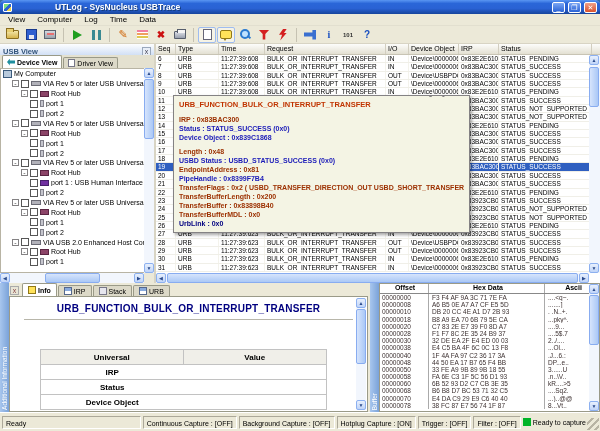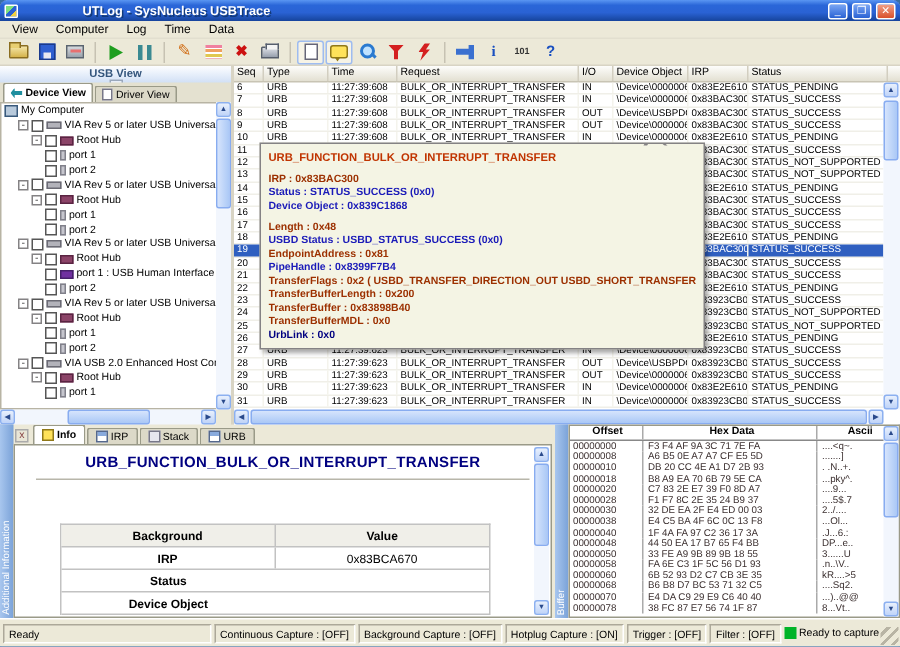--- a/index.html
+++ b/index.html
@@ -42,21 +42,21 @@
   .ico-find::before{content:"";position:absolute;left:1px;top:1px;width:6px;height:6px;border:2px solid #2a7ad0;border-radius:50%;background:#bfe2ff;}
   .ico-find::after{content:"";position:absolute;left:8px;top:8px;width:4px;height:2px;background:#2a7ad0;transform:rotate(45deg);}
   .ico-filter{width:11px;height:10px;background:#d42020;clip-path:polygon(0 0,100% 0,62% 45%,62% 100%,38% 100%,38% 45%);}
   .ico-trigger{width:8px;height:12px;background:#d42020;clip-path:polygon(55% 0,100% 0,62% 38%,95% 38%,15% 100%,38% 52%,0 52%);}
   .ico-usb-devices{width:12px;height:10px;background:#3a70d0;clip-path:polygon(0 30%,70% 30%,70% 0,100% 0,100% 100%,70% 100%,70% 70%,0 70%);}
   .ico-info{color:#1a50c0;font-weight:bold;font-size:10px;font-family:"Liberation Serif",serif;}
   .ico-binary-view{color:#333;font-size:6px;font-weight:bold;}
   .ico-help{color:#1a50c0;font-weight:bold;font-size:10px;}
   
   #usb-panel{position:absolute;left:0;top:44px;width:156px;height:239px;background:#ece9d8;border-right:2px solid #d8d4c4;}
-  .panel-header{position:absolute;left:0;top:0;right:0;height:16px;background:linear-gradient(180deg,#fdfeff,#c2d5f2);display:flex;align-items:center;padding:0 3px;border-bottom:1px solid #aeb8c8;flex-direction:column;}
+  .panel-header{position:absolute;left:0;top:0;right:0;height:16px;background:linear-gradient(180deg,#fdfeff,#c2d5f2);display:flex;align-items:center;padding:0 3px;border-bottom:1px solid #aeb8c8;}
   .panel-header .ph-label{flex:1;font-size:7.5px;font-weight:bold;color:#34557c;}
   .ph-close{width:9px;height:9px;font-size:7px;line-height:8px;text-align:center;color:#445;border:1px solid #9aa8bc;background:#e8eef8;}
   #usb-tabs{position:absolute;left:0;top:11px;right:0;height:13px;display:flex;align-items:flex-end;padding-left:2px;gap:1px;background:#e4e1d0;}
   .vtab{display:flex;align-items:center;gap:2px;font-size:7px;padding:1px 4px;border:1px solid #9a9a88;border-bottom:none;border-radius:2px 2px 0 0;background:#dcd9c8;height:11px;}
   .vtab.active{background:#fff;height:13px;font-weight:bold;}
   .ico-devtab{width:8px;height:7px;background:#1f8f9f;clip-path:polygon(0 50%,35% 0,35% 30%,100% 30%,100% 70%,35% 70%,35% 100%);}
   .ico-drvtab{width:7px;height:8px;background:#fff;border:1px solid #778;}
   #tree{position:absolute;left:0;top:24px;right:10px;bottom:10px;background:#fff;overflow:hidden;border:1px solid #b8b4a4;border-right:none;}
   .tree-row{height:9.9px;display:flex;align-items:center;gap:2px;white-space:nowrap;}
   .tree-label{font-size:7px;color:#000;overflow:hidden;}
@@ -673,26 +673,25 @@
         <div class="dtab">
           <div class="dti dti-grid"></div>
           <div class="dtab-label">URB</div>
         </div>
       </div>
     <div id="details-content">
       <div class="d-title">URB_FUNCTION_BULK_OR_INTERRUPT_TRANSFER</div>
       <div class="d-rule"></div>
       <div id="ptable">
           <div class="prow head">
-            <div>Background</div>
+            <div>Universal</div>
             <div>Value</div>
           </div>
           <div class="prow">
             <div class="pname">IRP</div>
-            <div class="pval">0x83BCA670</div>
           </div>
           <div class="prow">
             <div class="pname">Status</div>
           </div>
           <div class="prow">
             <div class="pname">Device Object</div>
           </div>
         </div>
       <div class="sb" style="right:1px;top:1px;bottom:1px;width:10px;">
         <div class="sb-btn" style="top:0;left:0;">▲</div>

